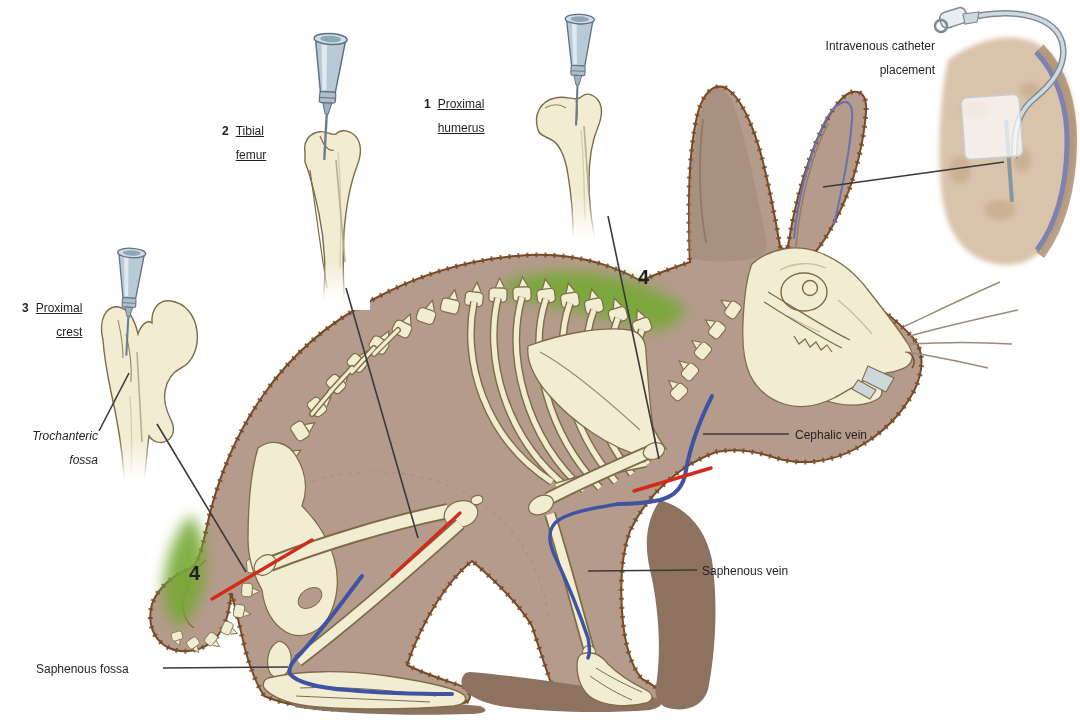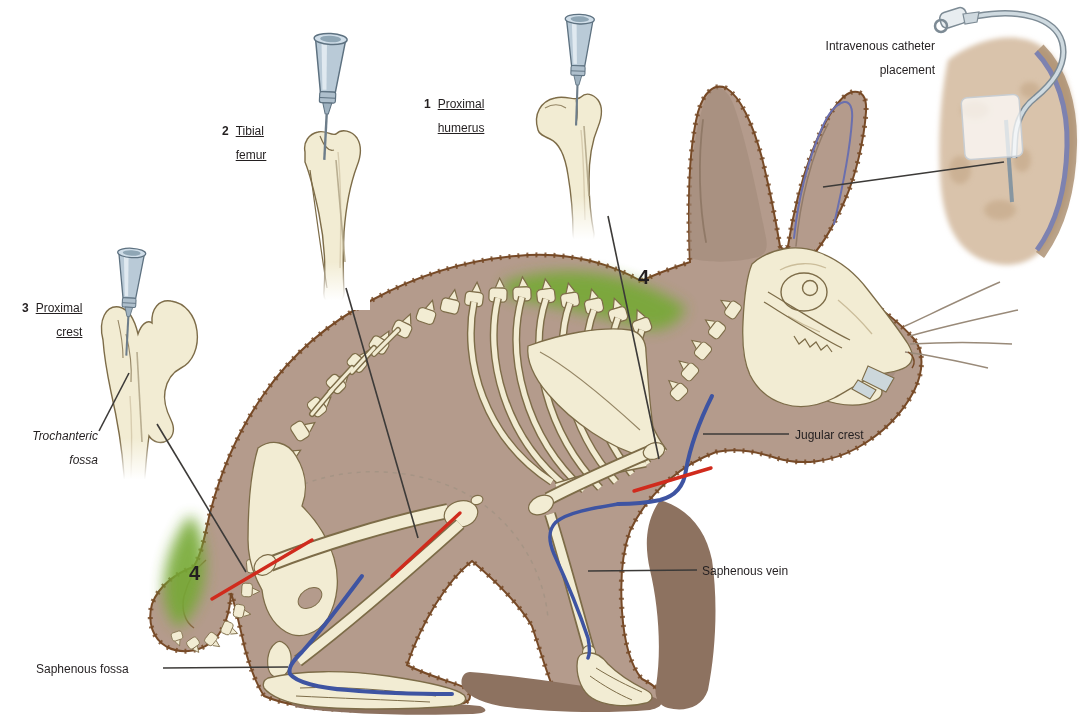--- a/index.html
+++ b/index.html
@@ -348,20 +348,20 @@
 <div class="lbl ra" style="left:0px;top:424px;width:98px;font-style:italic;">
   <span style="display:block;">Trochanteric</span>
   <span style="display:block;">fossa</span>
 </div>
 
 <div class="lbl ra" style="left:733px;top:34px;width:202px;">
   <span style="display:block;">Intravenous catheter</span>
   <span style="display:block;">placement</span>
 </div>
 
-<div class="lbl" style="left:795px;top:423px;">Jugular crest</div>
+<div class="lbl" style="left:795px;top:423px;">Cephalic vein</div>
 <div class="lbl" style="left:702px;top:559px;">Saphenous vein</div>
 <div class="lbl" style="left:36px;top:657px;">Saphenous fossa</div>
 
 <div class="marker4" style="left:638px;top:266px;">4</div>
 <div class="marker4" style="left:189px;top:562px;">4</div>
 
 </div>
 
 </body></html>

